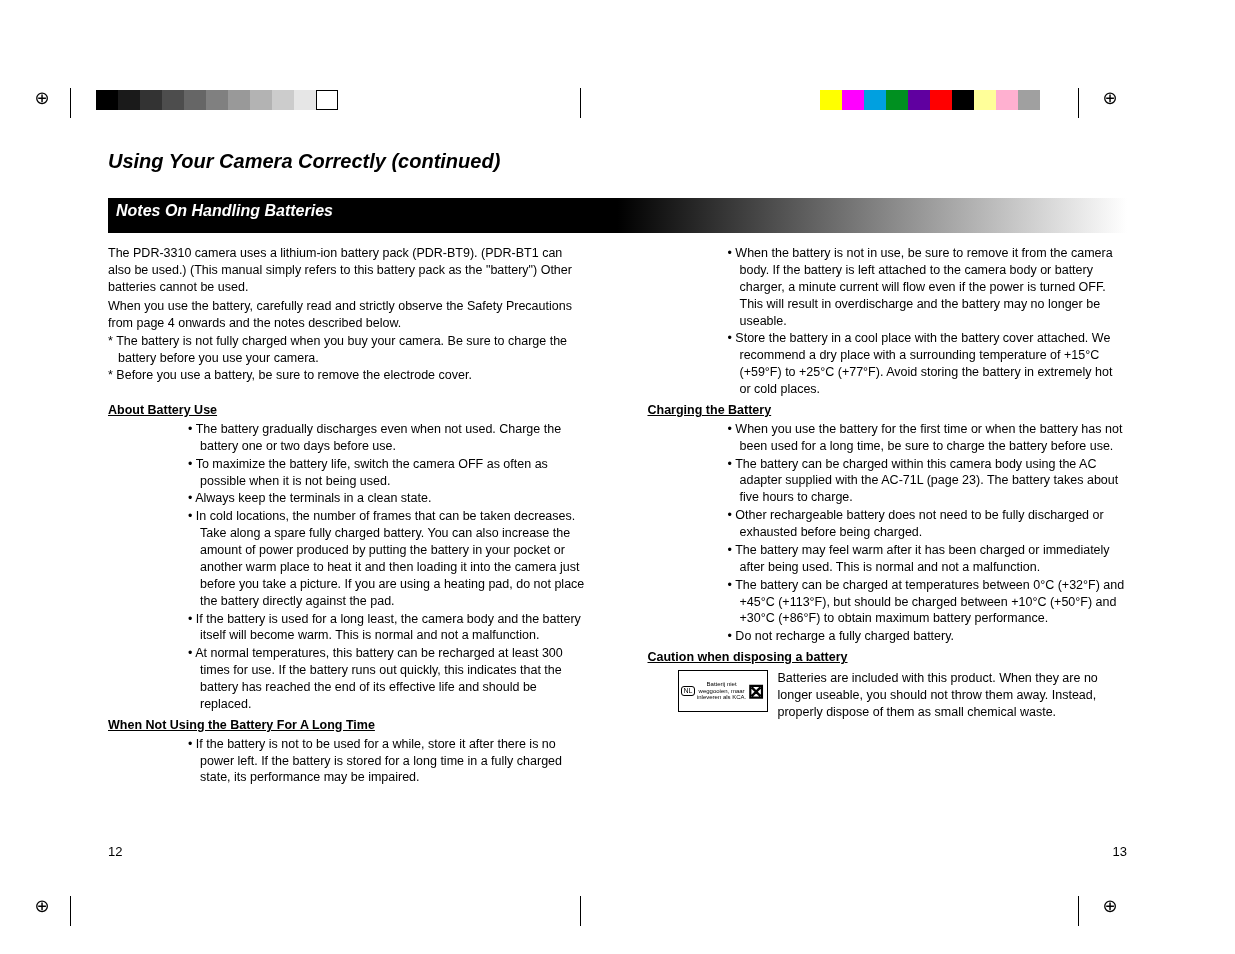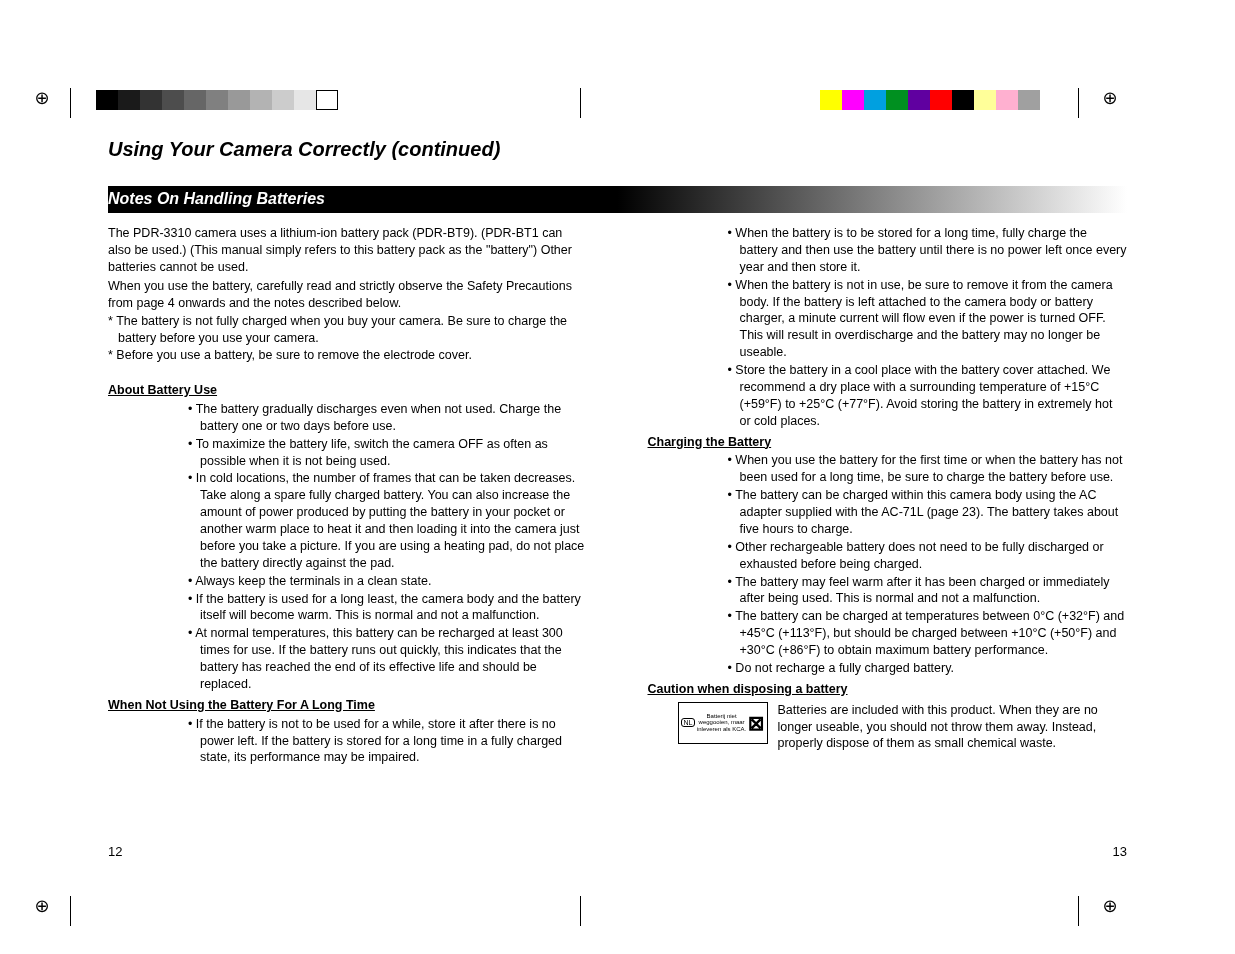--- a/index.html
+++ b/index.html
@@ -21,38 +21,38 @@
     font-size: 18px; color: #000;
   }
   .registration::before { content: "⊕"; }
   .cropline { position: absolute; width: 1px; height: 30px; background: #000; }
   .swatches { position: absolute; height: 20px; display: flex; }
   .swatches span { width: 22px; height: 20px; border: 0; }
   .divider { position:absolute; top:0; height:30px; width:1px; background:#000; }
 
   .content {
     position: absolute;
-    top: 138px;
+    top: 150px;
     left: 108px;
     right: 108px;
   }
   .page-title {
     font-size: 20px;
     font-weight: bold;
     font-style: italic;
     margin-bottom: 25px;
   }
   .section-banner {
-    height: 27px;
+    height: 35px;
     background: linear-gradient(to right, #000 0%, #000 50%, #fff 100%);
     color: #fff;
     font-size: 16px;
     font-weight: bold;
     font-style: italic;
-    padding-left: 0;
+    padding-left: 8px;
     line-height: 25px;
     margin-bottom: 12px;
   }
   .columns { display: flex; gap: 60px; }
   .col { flex: 1; font-size: 12.5px; line-height: 1.35; }
   .intro { margin-bottom: 2px; }
   .starlist { list-style: none; padding-left: 0; margin-bottom: 18px;}
   .starlist li { text-indent: -10px; padding-left: 10px; }
   .starlist li::before { content: "*  "; }
   .subhead { font-weight: bold; margin: 4px 0 2px 0; text-decoration: underline; }
@@ -135,34 +135,33 @@
       <div class="intro">The PDR-3310 camera uses a lithium-ion battery pack (PDR-BT9). (PDR-BT1 can also be used.) (This manual simply refers to this battery pack as the "battery") Other batteries cannot be used.</div>
       <div class="intro">When you use the battery, carefully read and strictly observe the Safety Precautions from page 4 onwards and the notes described below.</div>
       <ul class="starlist">
         <li>The battery is not fully charged when you buy your camera. Be sure to charge the battery before you use your camera.</li>
         <li>Before you use a battery, be sure to remove the electrode cover.</li>
       </ul>
       <div class="subhead">About Battery Use</div>
       <ul class="bullets">
         <li>The battery gradually discharges even when not used. Charge the battery one or two days before use.</li>
         <li>To maximize the battery life, switch the camera OFF as often as possible when it is not being used.</li>
+        <li>Always keep the terminals in a clean state.</li>
         <li>In cold locations, the number of frames that can be taken decreases. Take along a spare fully charged battery. You can also increase the amount of power produced by putting the battery in your pocket or another warm place to heat it and then loading it into the camera just before you take a picture. If you are using a heating pad, do not place the battery directly against the pad.</li>
-        <li>Always keep the terminals in a clean state.</li>
         <li>If the battery is used for a long least, the camera body and the battery itself will become warm. This is normal and not a malfunction.</li>
         <li>At normal temperatures, this battery can be recharged at least 300 times for use. If the battery runs out quickly, this indicates that the battery has reached the end of its effective life and should be replaced.</li>
       </ul>
       <div class="subhead">When Not Using the Battery For A Long Time</div>
       <ul class="bullets">
         <li>If the battery is not to be used for a while, store it after there is no power left. If the battery is stored for a long time in a fully charged state, its performance may be impaired.</li>
       </ul>
     </div>
 
     <div class="col">
       <ul class="bullets">
-        <li>When the battery is to be stored for a long time, fully charge the battery and then use the battery until there is no power left once every year and then store it.</li>
         <li>When the battery is not in use, be sure to remove it from the camera body. If the battery is left attached to the camera body or battery charger, a minute current will flow even if the power is turned OFF. This will result in overdischarge and the battery may no longer be useable.</li>
         <li>Store the battery in a cool place with the battery cover attached. We recommend a dry place with a surrounding temperature of +15°C (+59°F) to +25°C (+77°F). Avoid storing the battery in extremely hot or cold places.</li>
       </ul>
       <div class="subhead">Charging the Battery</div>
       <ul class="bullets">
         <li>When you use the battery for the first time or when the battery has not been used for a long time, be sure to charge the battery before use.</li>
         <li>The battery can be charged within this camera body using the AC adapter supplied with the AC-71L (page 23). The battery takes about five hours to charge.</li>
         <li>Other rechargeable battery does not need to be fully discharged or exhausted before being charged.</li>
         <li>The battery may feel warm after it has been charged or immediately after being used. This is normal and not a malfunction.</li>
         <li>The battery can be charged at temperatures between 0°C (+32°F) and +45°C (+113°F), but should be charged between +10°C (+50°F) and +30°C (+86°F) to obtain maximum battery performance.</li>

